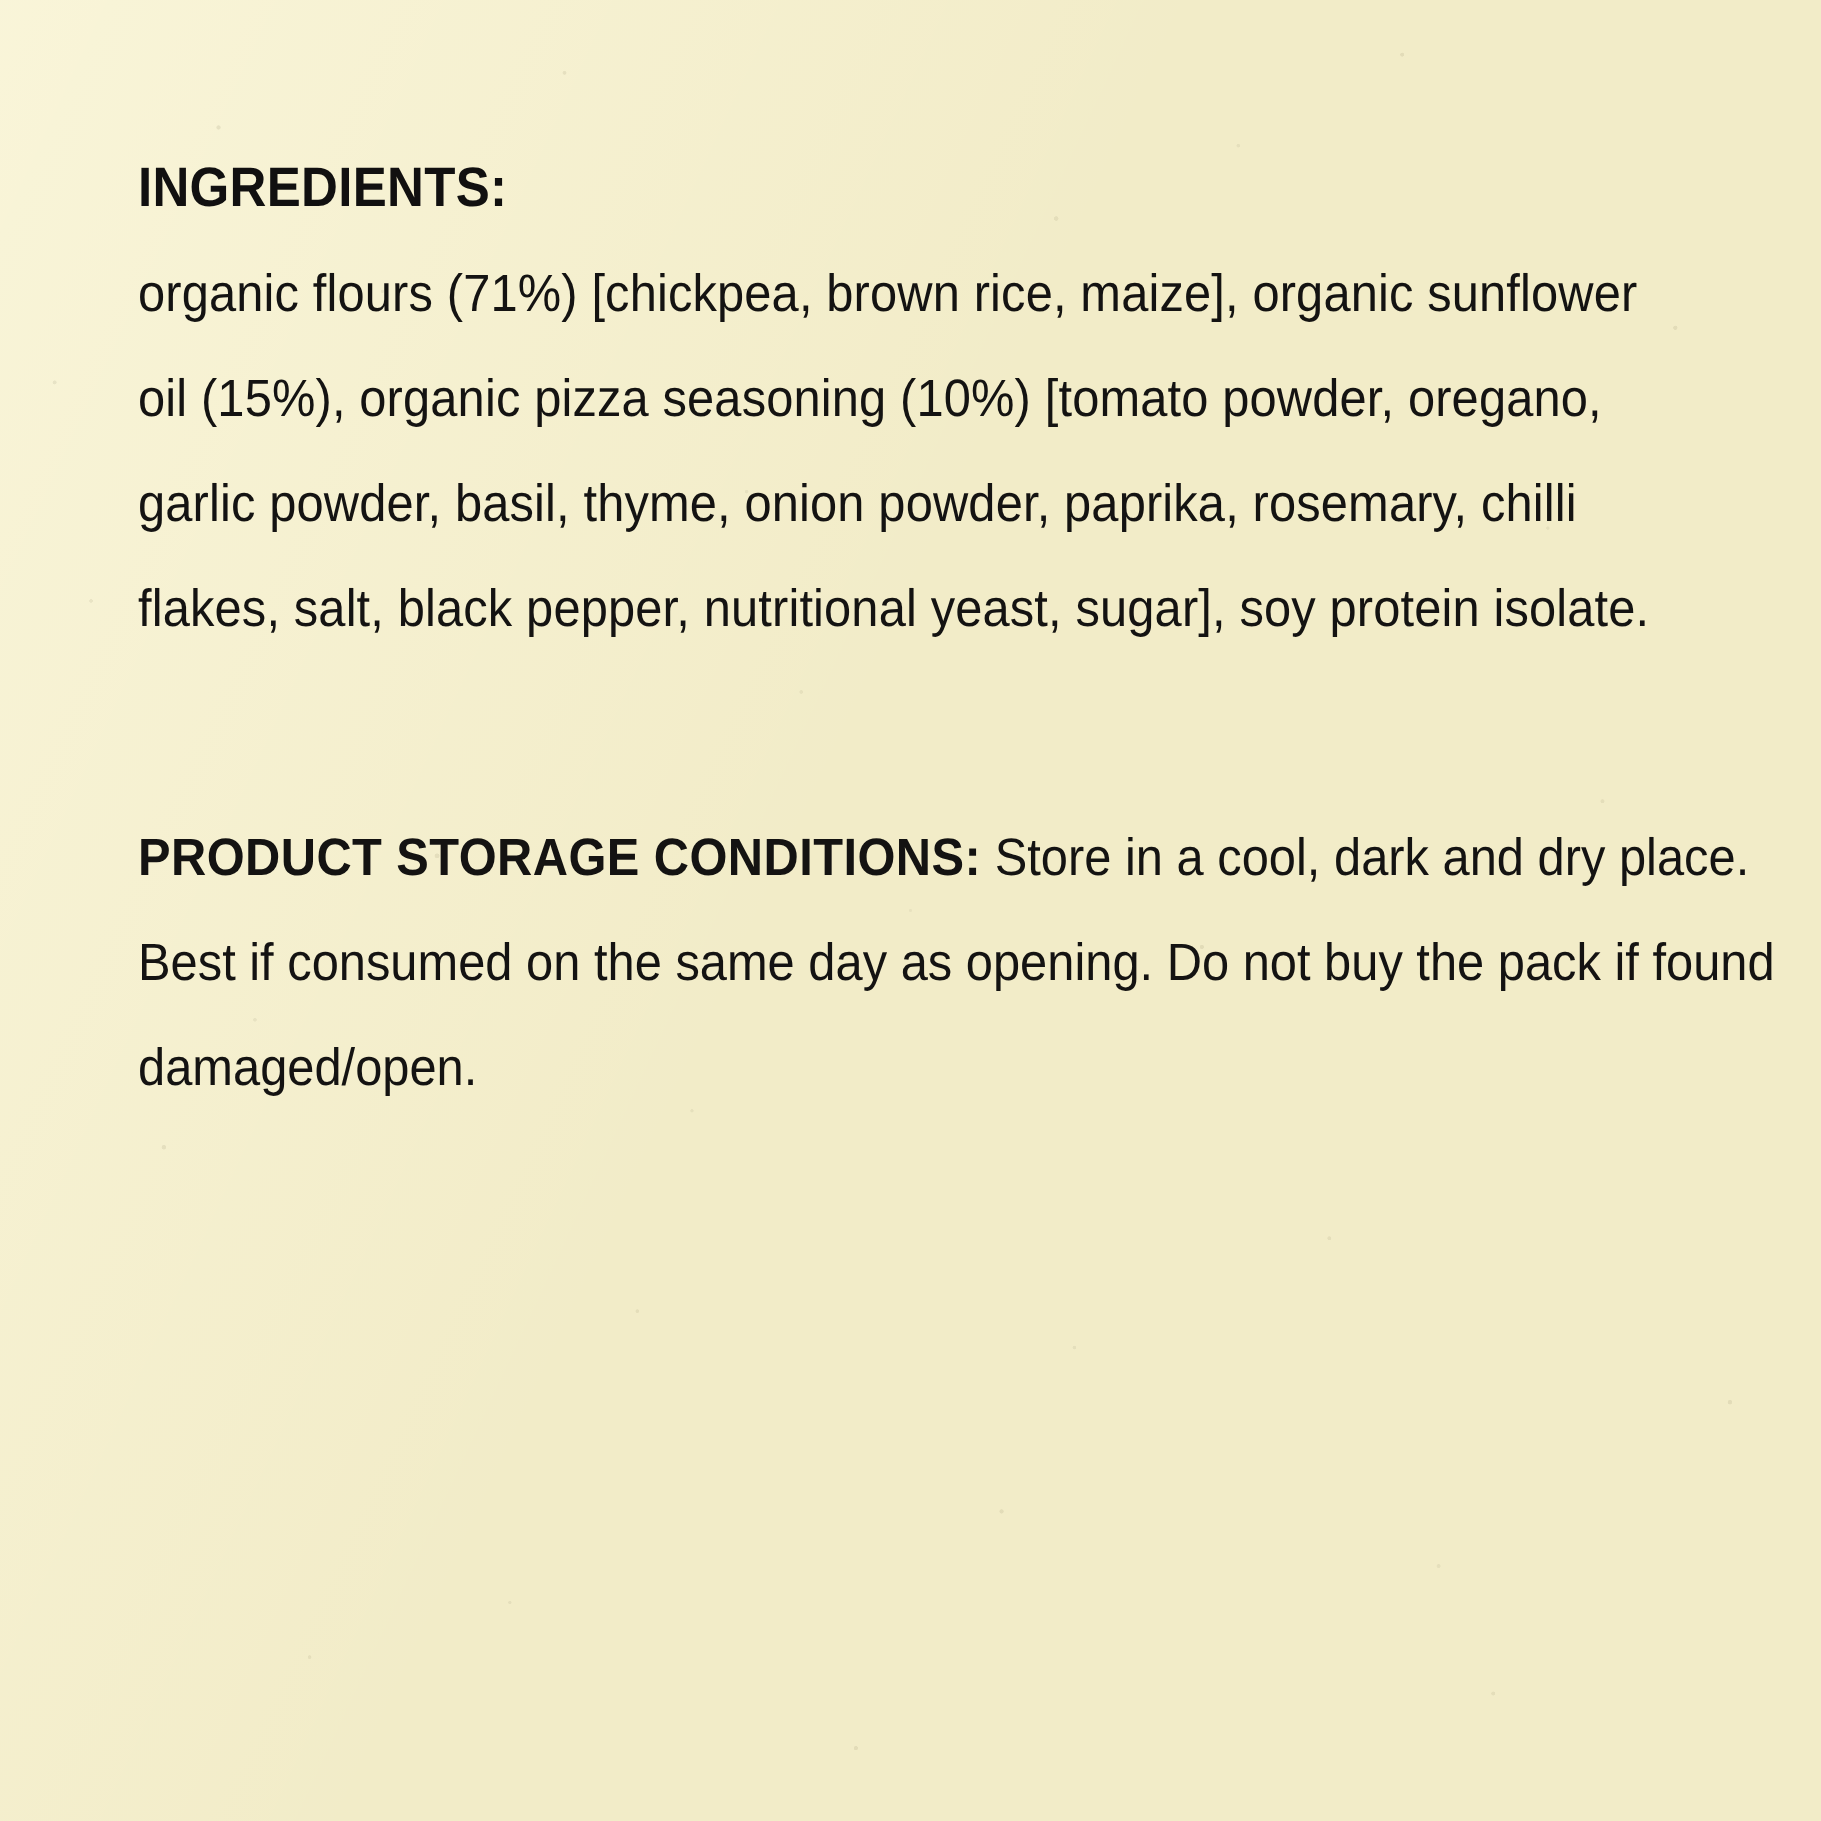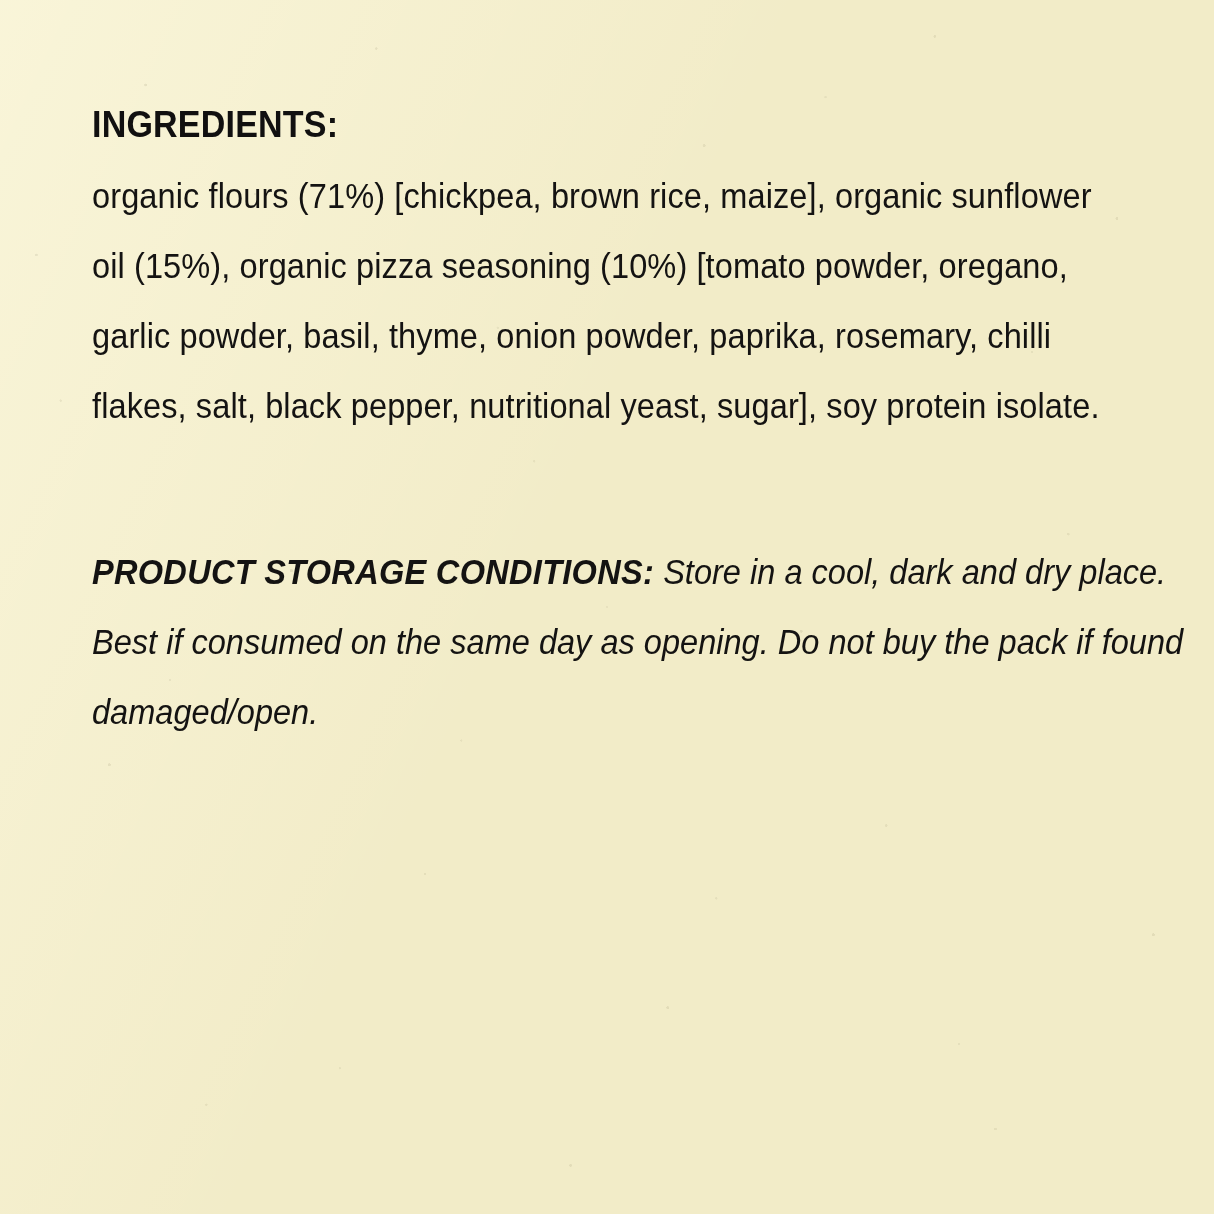--- a/index.html
+++ b/index.html
@@ -94,21 +94,20 @@
     color: #141312;
     transform: scaleX(0.93);
     transform-origin: left top;
     width: 1110px;
     margin: 0;
     letter-spacing: 0.1px;
   }
 
   #storage-section {
     margin-top: 96px;
-    font-style: italic;
   }
 
   .inline-heading {
     font-weight: 700;
     letter-spacing: 0.3px;
   }
 
   .storage-paragraph {
     font-family: "Liberation Sans Narrow", "Liberation Sans", sans-serif;
     font-size: 35px;

